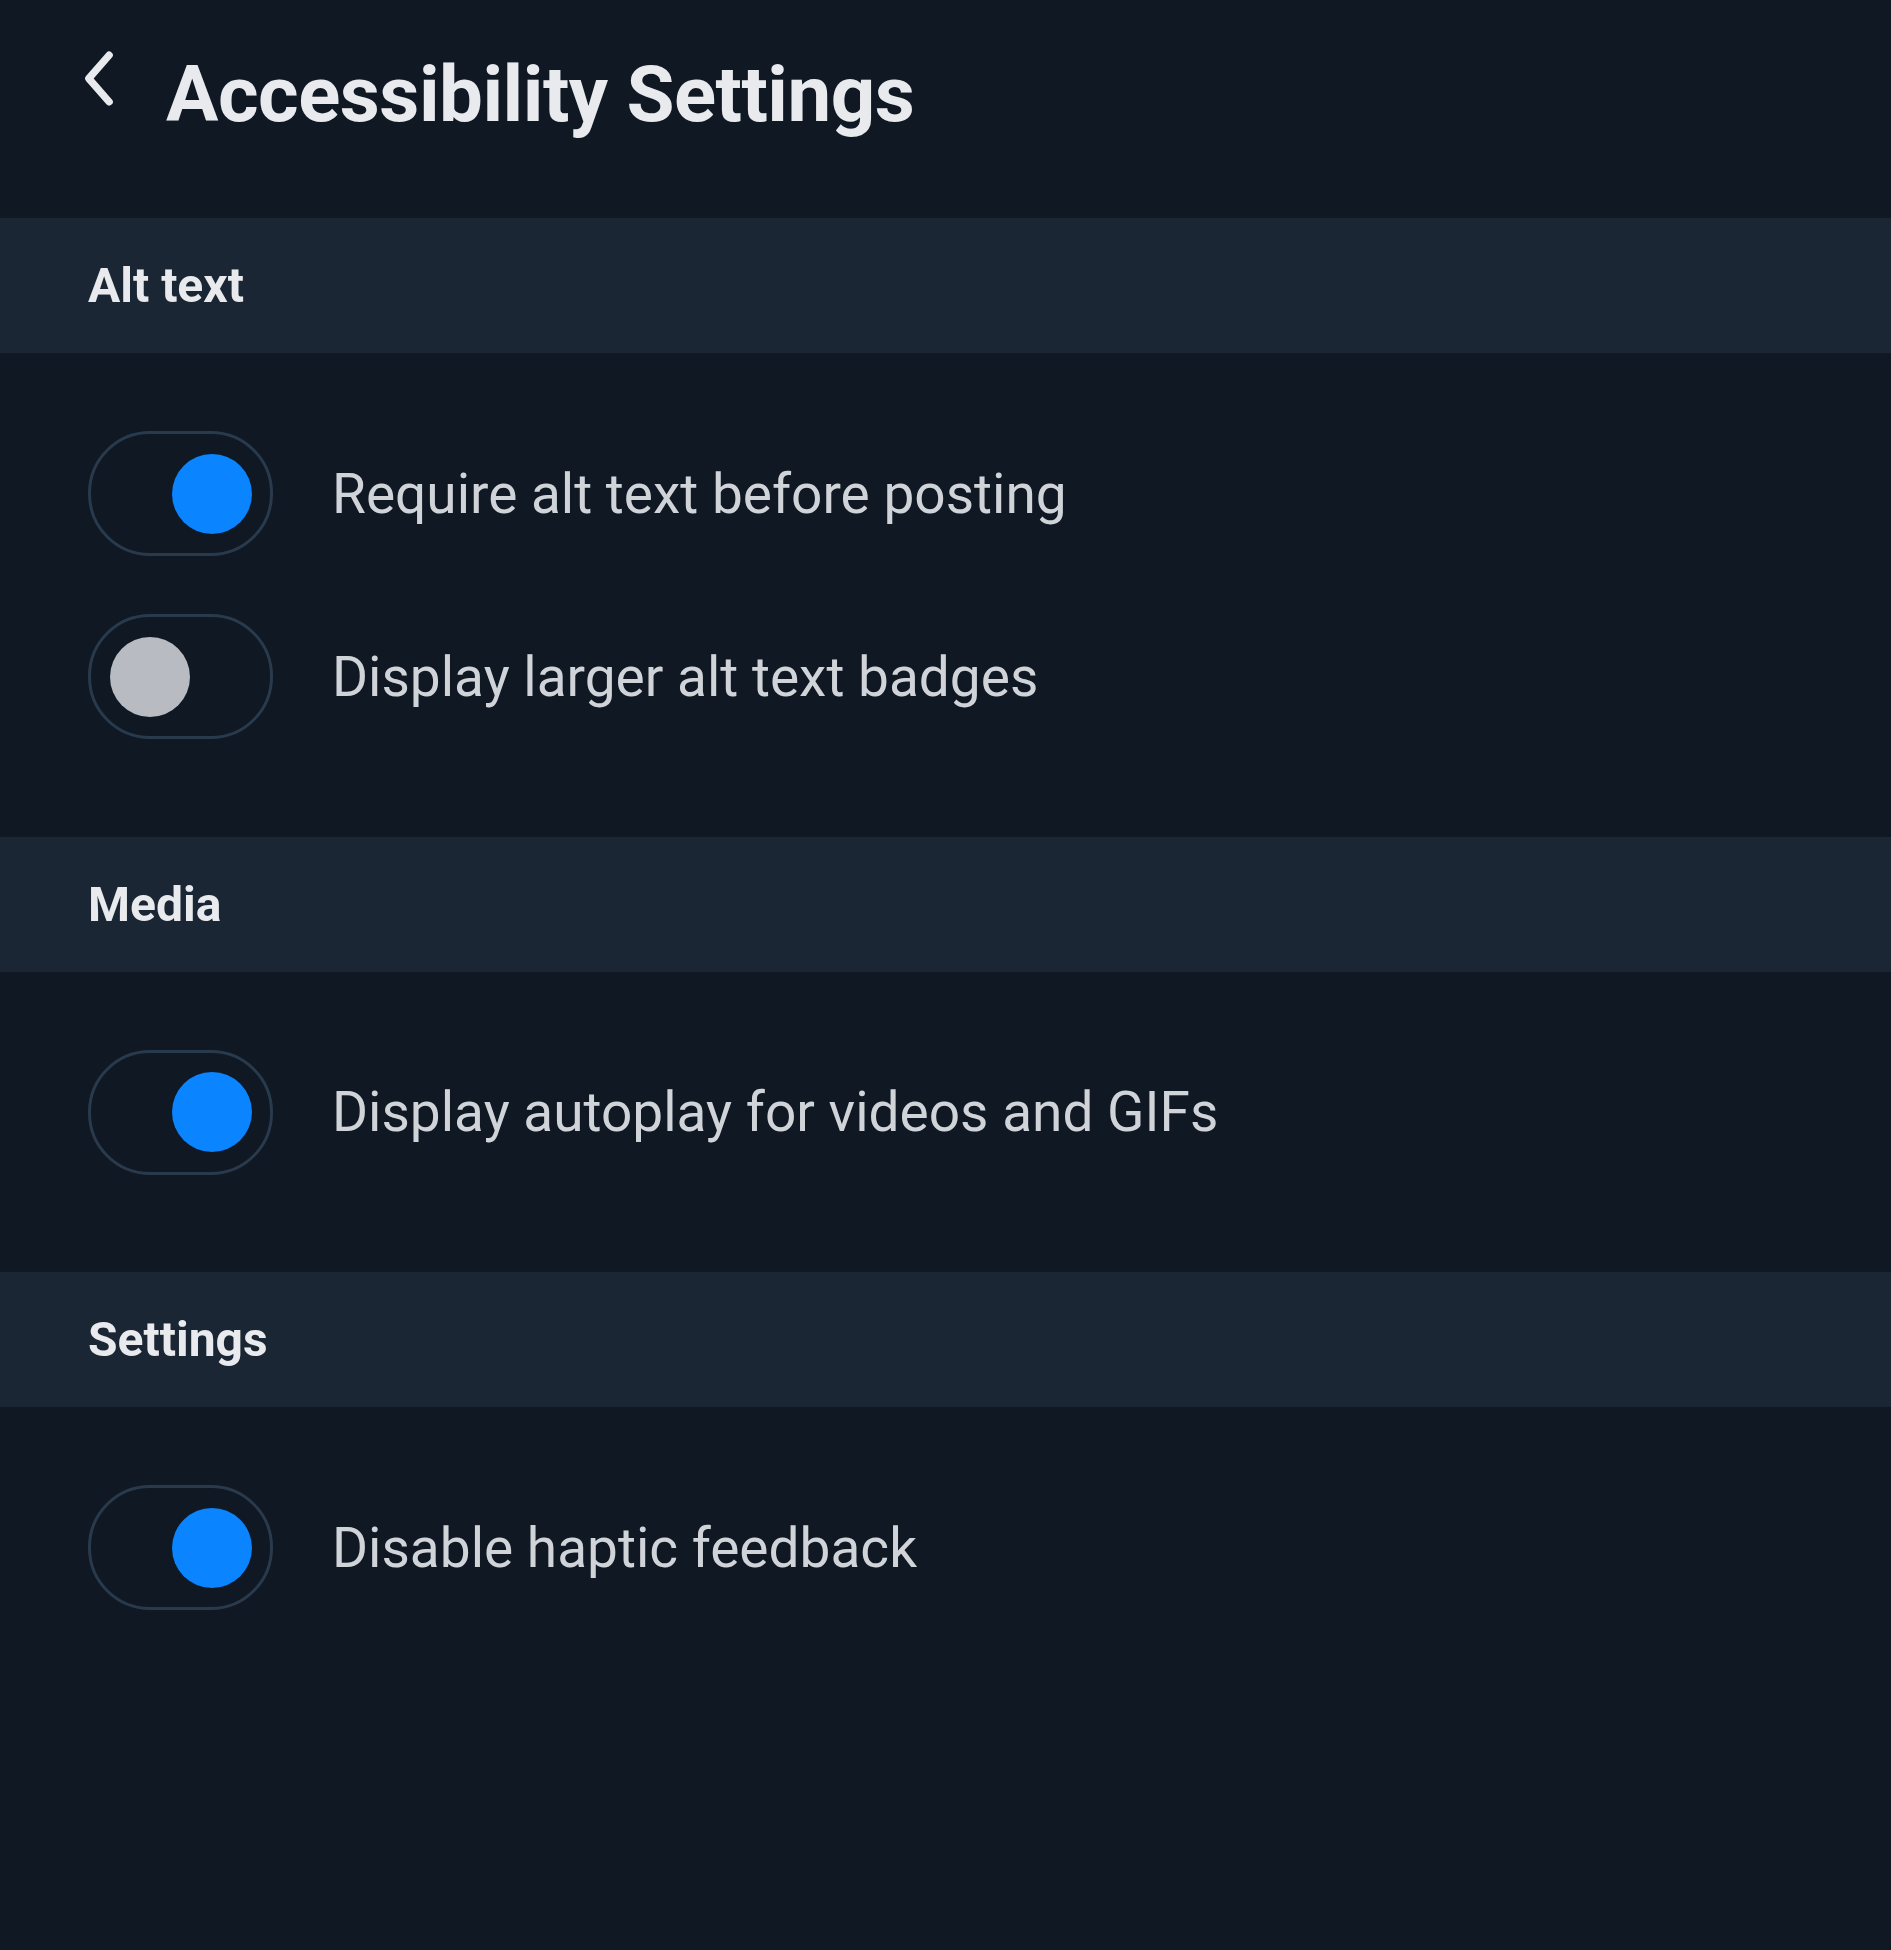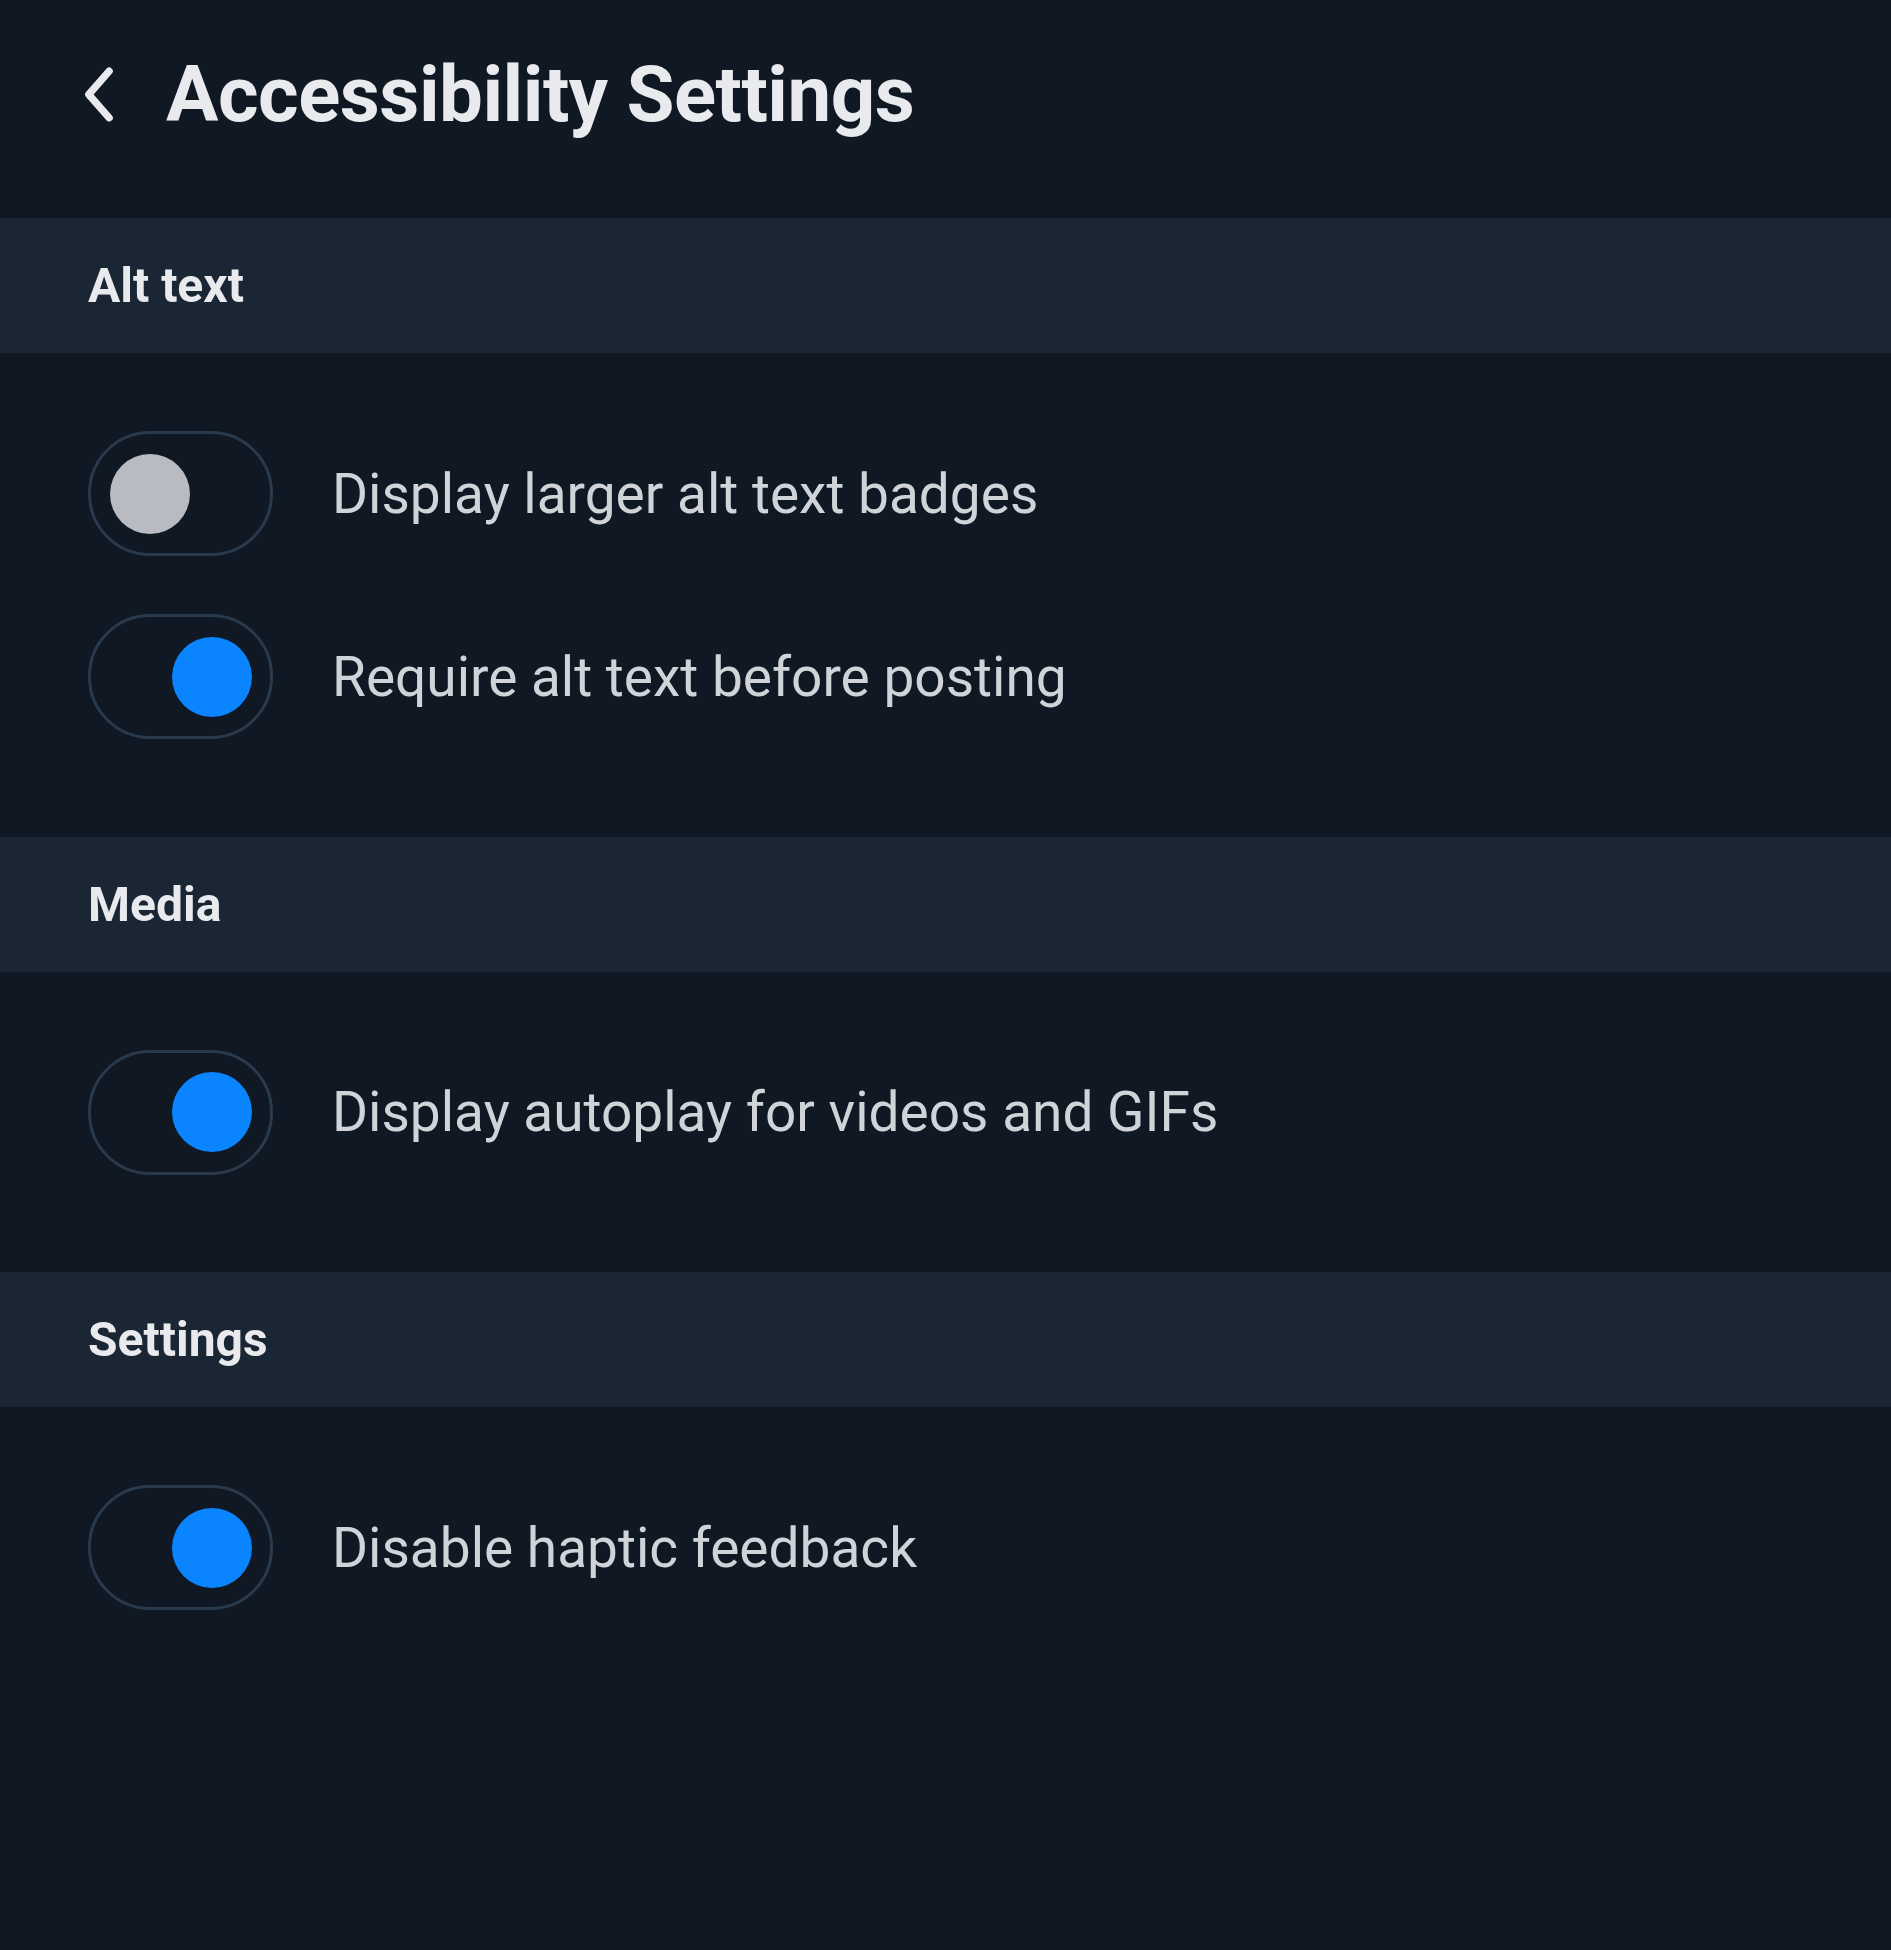--- a/index.html
+++ b/index.html
@@ -9,21 +9,21 @@
     }
     body {
       background-color: #0f1823;
       font-family: -apple-system, BlinkMacSystemFont, "Segoe UI", Roboto, Helvetica, Arial, sans-serif;
       color: #e8eaed;
       width: 1891px;
       height: 1950px;
     }
     .header {
       display: flex;
-      align-items: center;
+      align-items: flex-start;
       padding: 49px 78px 78px 78px;
       gap: 49px;
     }
     .back-icon {
       width: 39px;
       height: 59px;
       display: flex;
       align-items: center;
       justify-content: center;
       cursor: pointer;
@@ -108,32 +108,32 @@
     </svg>
   </div>
   <h1 class="page-title">Accessibility Settings</h1>
 </div>
 
 <div class="section-header">
   <div class="section-title">Alt text</div>
 </div>
 <div class="section-body">
   <div class="setting-row">
+    <div class="toggle on">
+      <div class="toggle-track"></div>
+      <div class="toggle-knob"></div>
+    </div>
+    <div class="setting-label">Require alt text before posting</div>
+  </div>
+  <div class="setting-row">
     <div class="toggle off">
       <div class="toggle-track"></div>
       <div class="toggle-knob"></div>
     </div>
     <div class="setting-label">Display larger alt text badges</div>
-  </div>
-  <div class="setting-row">
-    <div class="toggle on">
-      <div class="toggle-track"></div>
-      <div class="toggle-knob"></div>
-    </div>
-    <div class="setting-label">Require alt text before posting</div>
   </div>
 </div>
 
 <div class="gap"></div>
 
 <div class="section-header">
   <div class="section-title">Media</div>
 </div>
 <div class="section-body">
   <div class="setting-row">

